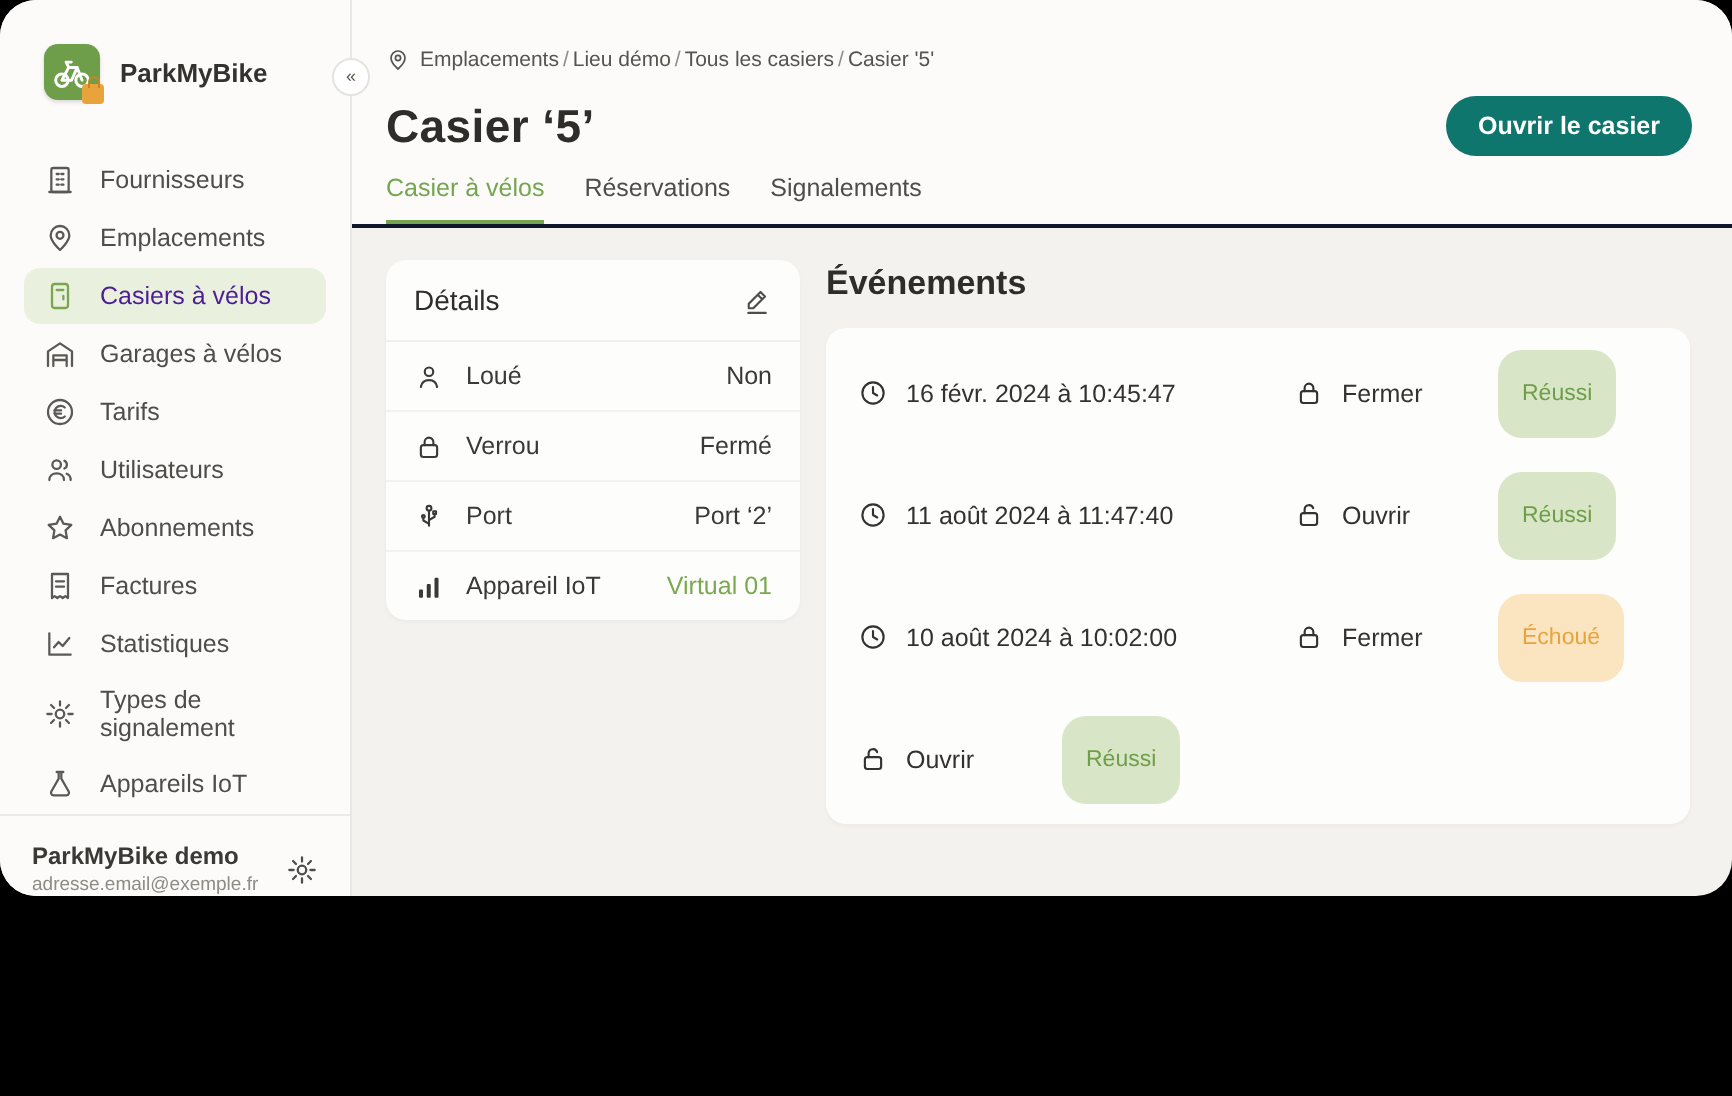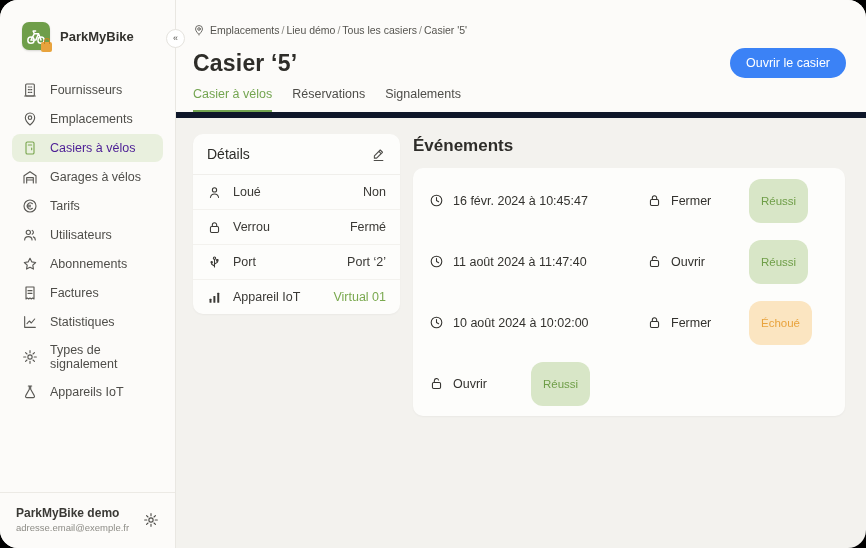--- a/index.html
+++ b/index.html
@@ -1,17 +1,17 @@
 <!DOCTYPE html>
 <html><head>
 <meta charset="utf-8">
 <style>
   * { margin:0; padding:0; box-sizing:border-box; }
   html,body { width:866px; height:548px; background:#000; font-family:"Liberation Sans","DejaVu Sans",sans-serif; }
-  .window { position:absolute; top:0; left:0; width:866px; height:548px; border-radius:18px; overflow:hidden; background:#f3f2ee; display:flex; }
+  .window { position:absolute; top:0; left:0; width:866px; height:448px; border-radius:18px; overflow:hidden; background:#f3f2ee; display:flex; }
 
   
   .sidebar { width:176px; flex:0 0 176px; background:#fcfbf9; border-right:1px solid #e9e7e2; display:flex; flex-direction:column; position:relative; }
   .brand { display:flex; align-items:center; gap:10px; padding:22px 14px 14px 22px; }
   .logo { width:28px; height:28px; border-radius:7px; background:#6f9e4a; position:relative; flex:0 0 28px; box-shadow:0 1px 2px rgba(0,0,0,.15); }
   .logo svg.bike { position:absolute; inset:3px; width:22px; height:22px; stroke:#fff; fill:none; stroke-width:1.6; stroke-linecap:round; stroke-linejoin:round; }
   .logo .lock-badge { position:absolute; right:-2px; bottom:-2px; width:11px; height:10px; background:#e8a33d; border-radius:2px; }
   .logo .lock-badge:before { content:""; position:absolute; left:2.5px; top:-4px; width:4px; height:5px; border:1.5px solid #c8861f; border-bottom:none; border-radius:4px 4px 0 0; }
   .brand-name { font-size:13px; font-weight:bold; color:#33322e; }
 
@@ -23,27 +23,27 @@
   .nav-item.active { background:#e9f0de; color:#4c1d95; }
   .nav-item.active .icon { color:#7aa64f; }
 
   .sidebar-footer { border-top:1px solid #eceae5; padding:13px 16px 15px 16px; display:flex; align-items:center; justify-content:space-between; }
   .sf-name { font-size:12px; font-weight:bold; color:#3a3935; }
   .sf-email { font-size:9.5px; color:#8d8c86; margin-top:2px; }
   .sf-gear { width:16px; height:16px; color:#4e4d49; cursor:pointer; }
 
   
   .main { flex:1; display:flex; flex-direction:column; min-width:0; }
-  .main-header { background:#fcfbf9; border-bottom:6px solid #0f172a; padding:24px 20px 0 17px; }
+  .main-header { background:#fcfbf9; border-bottom:2px solid #0f172a; padding:24px 20px 0 17px; }
   .breadcrumb { display:flex; align-items:center; gap:5px; font-size:10.5px; color:#55544f; }
   .breadcrumb .icon { width:12px; height:12px; color:#55544f; }
   .bc-sep { color:#8d8c86; margin:0 2px; }
   .title-row { display:flex; align-items:center; justify-content:space-between; margin-top:12px; }
   .page-title { font-size:23px; font-weight:bold; color:#2e2d29; letter-spacing:.2px; }
-  .primary-btn { background:#3b82f6; color:#fff; border:none; border-radius:15px; padding:8px 16px; font-size:12.5px; font-family:inherit; cursor:pointer; }
+  .primary-btn { background:#0f766e; color:#fff; border:none; border-radius:15px; padding:8px 16px; font-size:12.5px; font-family:inherit; cursor:pointer;font-weight:bold; }
   .tabs { display:flex; gap:20px; margin-top:9px; font-size:12.5px; }
   .tab { padding-bottom:9px; color:#4e4d49; border-bottom:2px solid transparent; cursor:pointer; }
   .tab.active { color:#74a551; border-bottom-color:#74a551; }
 
   .content { flex:1; padding:16px 21px 0 17px; display:flex; gap:13px; align-items:flex-start; }
 
   
   .details-card { width:207px; flex:0 0 207px; background:#fdfdfb; border-radius:10px; box-shadow:0 1px 2px rgba(0,0,0,.04); overflow:hidden; }
   .details-header { display:flex; align-items:center; justify-content:space-between; padding:12px 14px; border-bottom:1px solid #f0efeb; }
   .details-title { font-size:14px; font-weight:normal; color:#2e2d29; }

